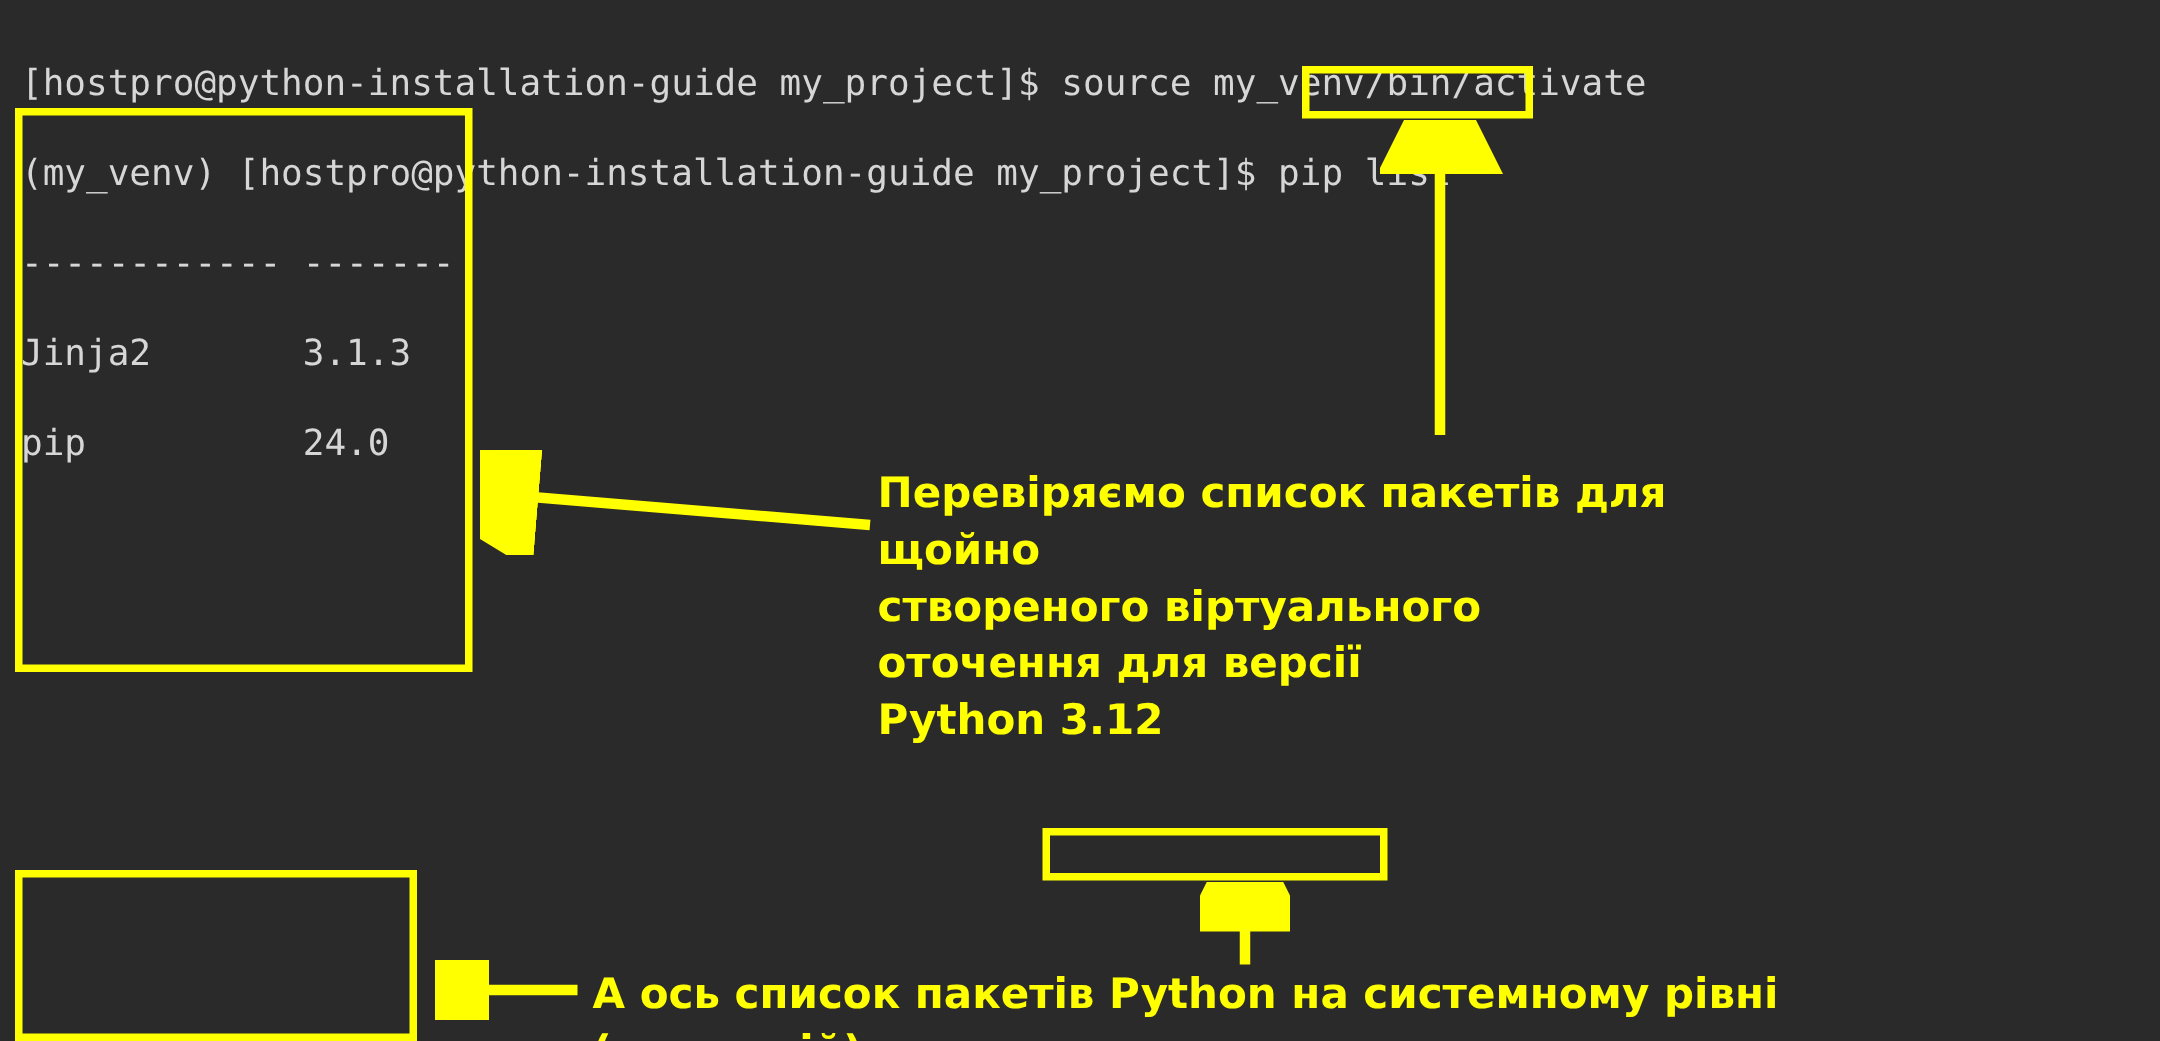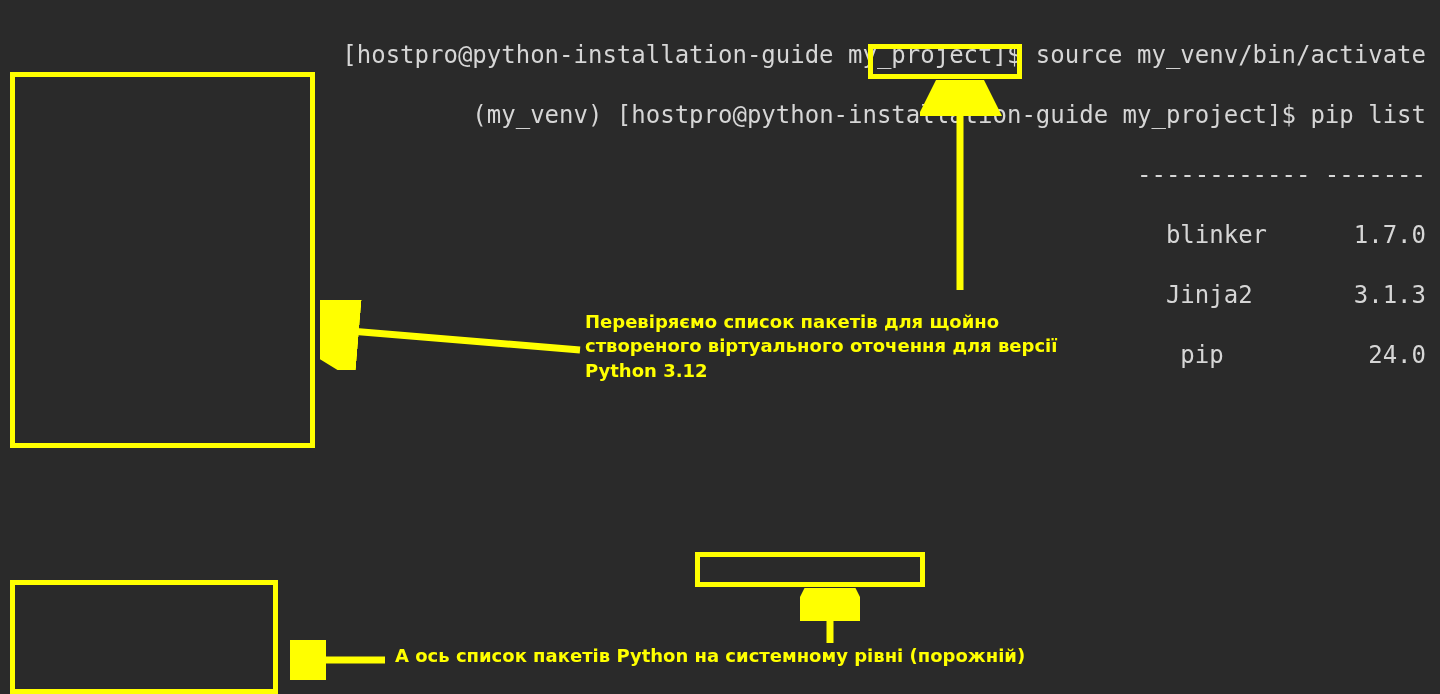--- a/index.html
+++ b/index.html
@@ -14,48 +14,47 @@
     height: 694px;
     overflow: hidden;
     position: relative;
     line-height: 1.25;
   }
   .terminal {
     padding: 10px 14px;
     white-space: pre;
     letter-spacing: 0;
   }
-  .line { display: block; text-align: right; }
+  .line { display: block; }
 
   
   .ybox {
     position: absolute;
     border: 5px solid #ffff00;
     background: transparent;
     pointer-events: none;
   }
   .annotation {
     position: absolute;
     color: #ffff00;
     font-family: "DejaVu Sans", Arial, sans-serif;
-    font-size: 18px;
+    font-size: 28px;
     font-weight: 600;
     line-height: 1.35;
     pointer-events: none;
   }
   svg.arrow { position: absolute; pointer-events: none; }
 </style>
 </head>
 <body>
 
 <div class="terminal">
 <span class="line"><span>[hostpro@python-installation-guide my_project]$ </span><span>source my_venv/bin/activate</span></span>
 <span class="line"><span>(my_venv) [hostpro@python-installation-guide my_project]$ </span><span>pip list</span></span>
 <span class="line">------------ -------</span>
-<span class="line">blinker      1.7.0</span>
 <span class="line">Jinja2       3.1.3</span>
 <span class="line">pip          24.0</span>
 
 
 
 
 
 
 
 

